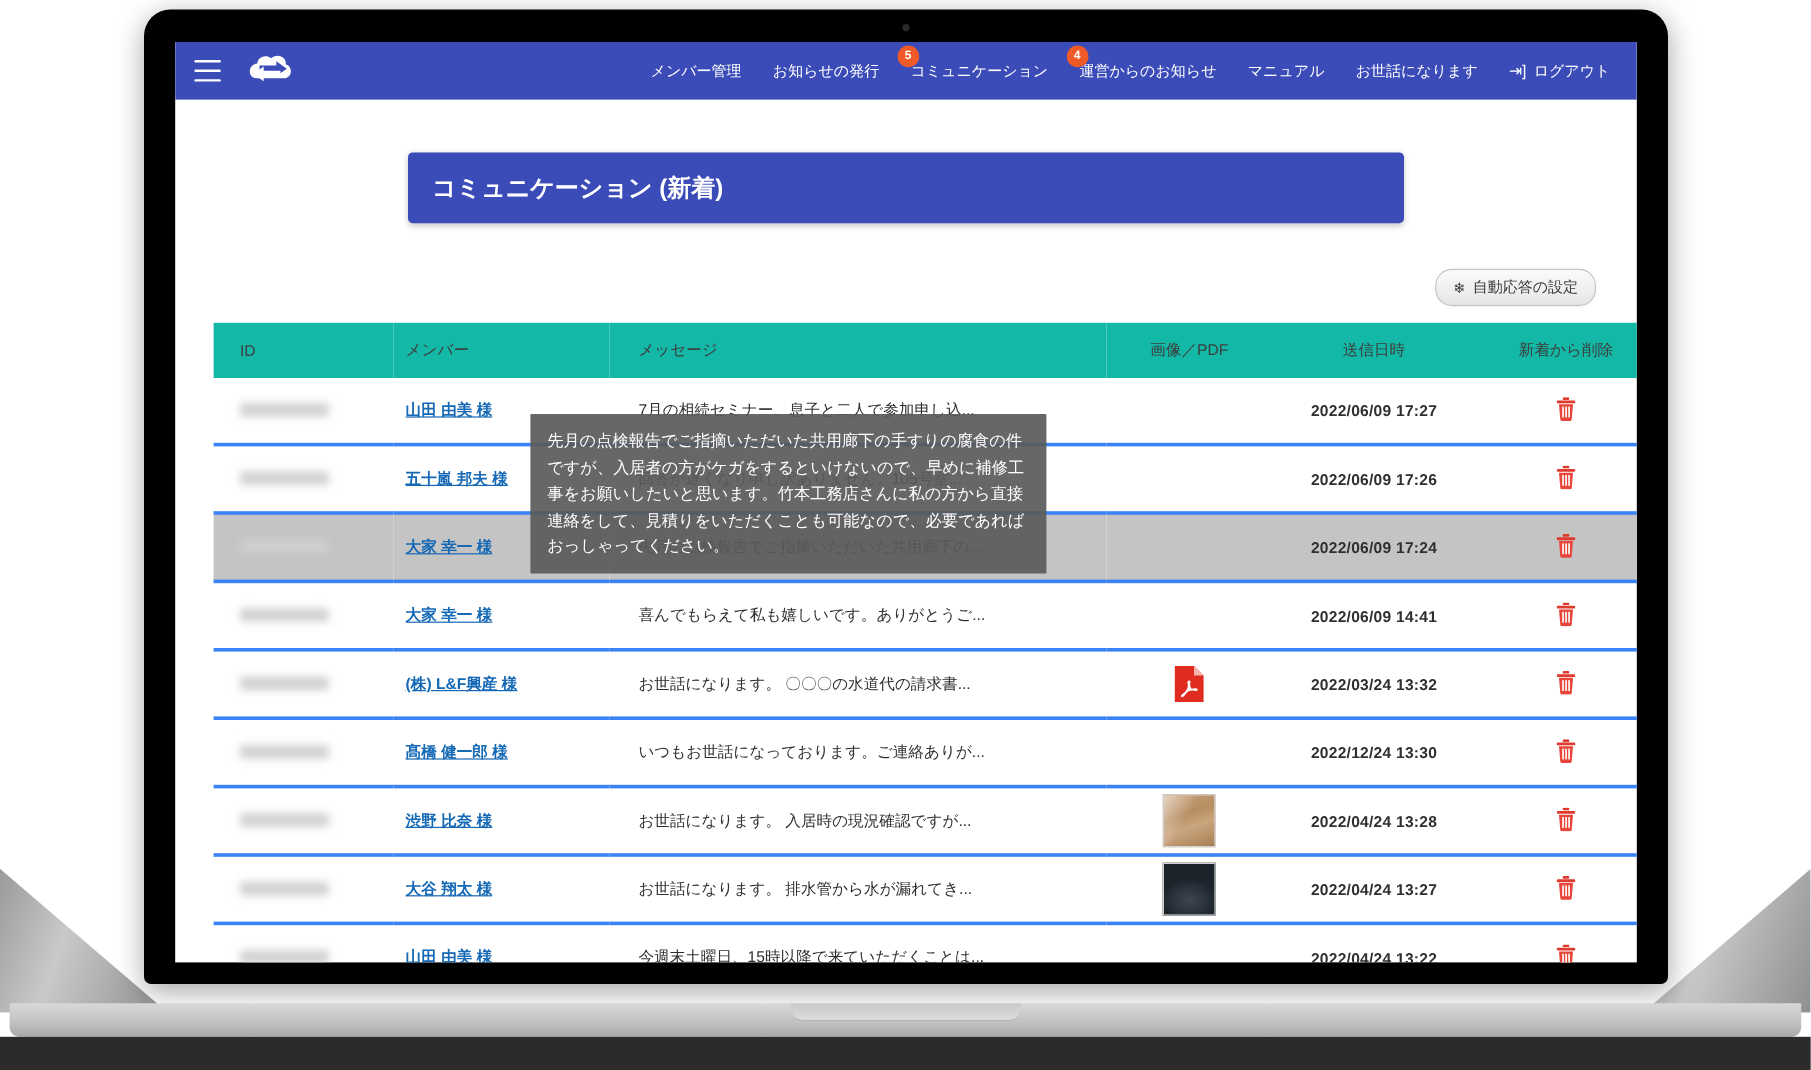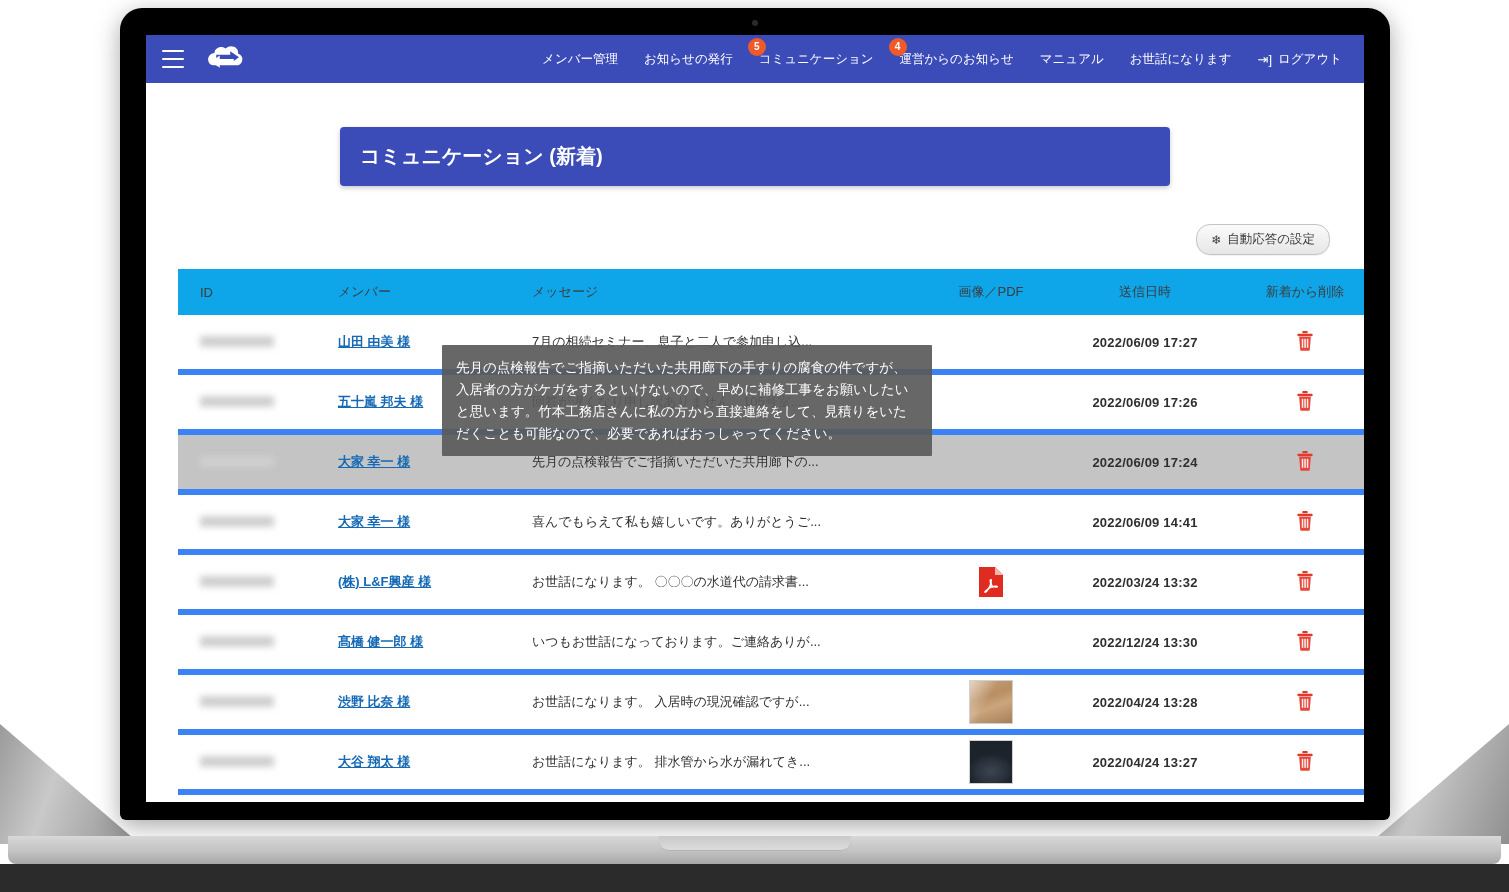--- a/index.html
+++ b/index.html
@@ -215,37 +215,37 @@
   .table-wrap {
     margin: 6px 16px 0 16px;
     position: relative;
   }
   table.msg-table {
     width: 100%;
     border-collapse: collapse;
     table-layout: fixed;
   }
   table.msg-table thead th {
-    background: #0ea5e9;
+    background: #14b8a6;
     color: #3d3d3d;
     font-size: 13px;
     font-weight: normal;
     text-align: left;
     padding: 14px 10px;
     height: 18px;
   }
   th.col-id      { width: 118px; padding-left: 22px !important; }
   th.col-member  { width: 160px; }
   th.col-message { width: 380px; padding-left: 24px !important; }
   th.col-file    { width: 118px; text-align: center !important; }
   th.col-date    { width: 150px; text-align: center !important; }
   th.col-del     { width: 130px; text-align: center !important; }
 
   table.msg-table tbody td {
-    border-bottom: 6px solid #3b82f6;
+    border-bottom: 3px solid #3b82f6;
     font-size: 13px;
     color: #2f2f2f;
     padding: 0 10px;
     height: 54px;
     vertical-align: middle;
   }
   tr.row-highlight td { background: #c4c4c4; }
   .cell-id {
     padding-left: 22px !important;
   }
@@ -292,21 +292,21 @@
       radial-gradient(ellipse 56% 42% at 50% 72%, #3b4450 0%, #2b333d 58%, #1d232b 100%),
       linear-gradient(180deg, #6e5a48 0%, #574535 40%, #3a3b40 100%);
   }
   .trash-icon { width: 18px; height: 20px; cursor: pointer; display: inline-block; }
 
   
   .tooltip {
     position: absolute;
     left: 264px;
     top: 76px;
-    width: 490px;
+    width: 430px;
     background: rgba(90,90,90,0.92);
     color: #ffffff;
     font-size: 13.5px;
     line-height: 1.62;
     padding: 12px 14px;
     box-sizing: border-box;
     z-index: 20;
     border-radius: 1px;
   }
 </style>

